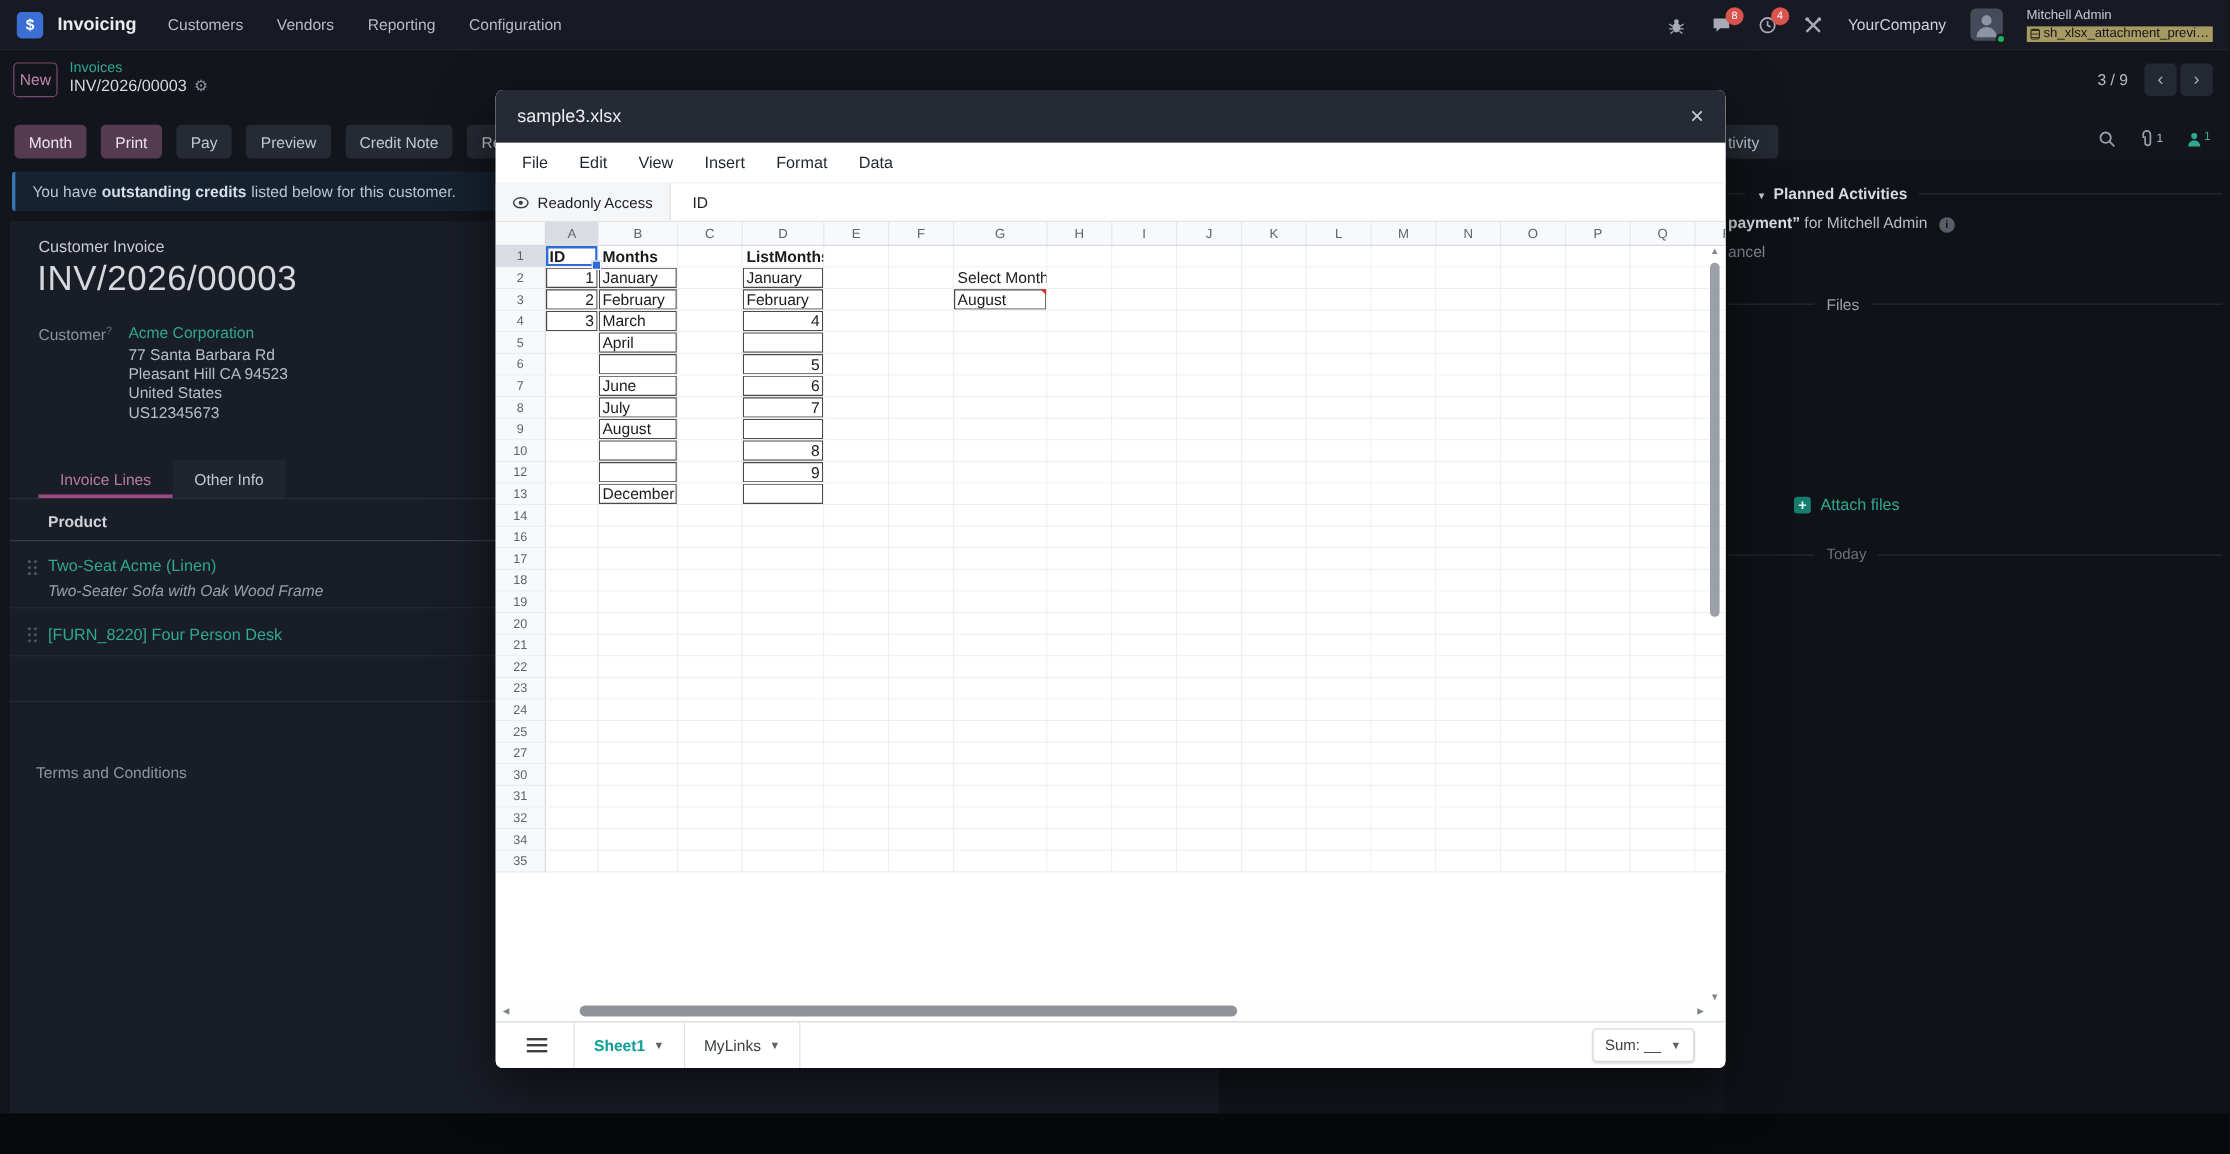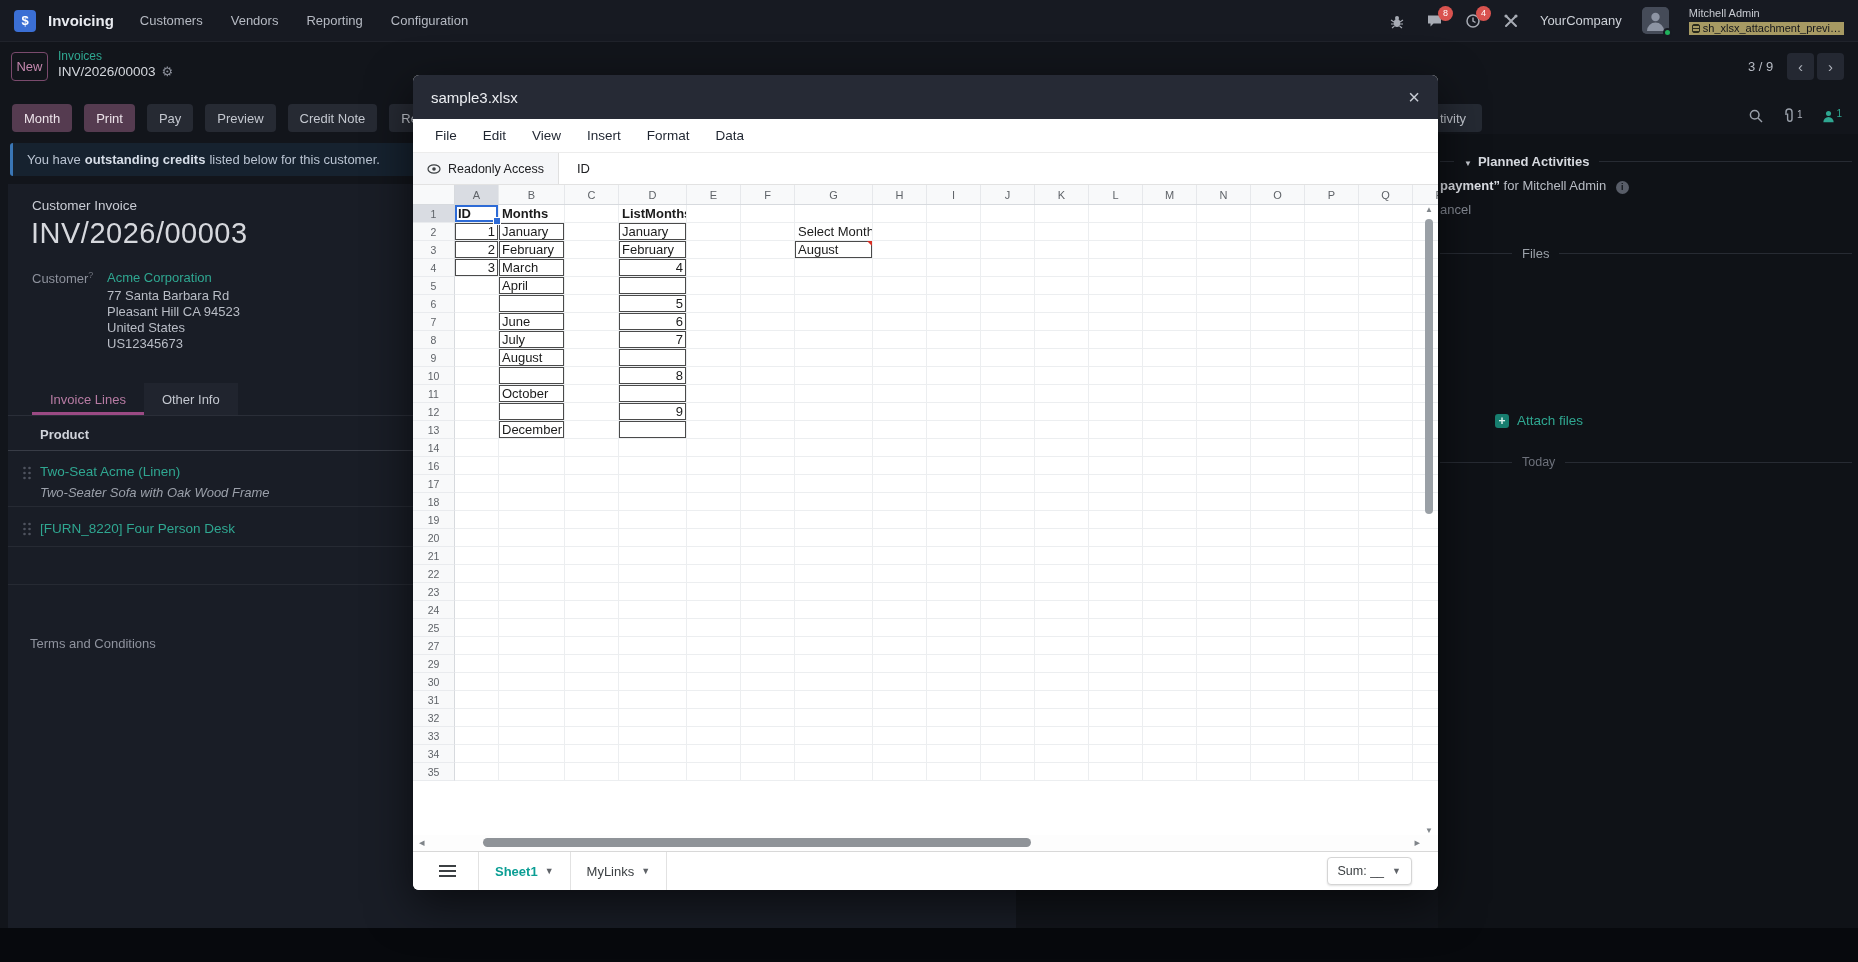--- a/index.html
+++ b/index.html
@@ -603,83 +603,62 @@
             <div class="cell" style="width: 54px;"></div>
             <div class="cell" style="width: 54px;"></div>
             <div class="cell" style="width: 54px;"></div>
             <div class="cell" style="width: 54px;"></div>
             <div class="cell" style="width: 54px;"></div>
             <div class="cell" style="width: 54px;"></div>
             <div class="cell" style="width: 54px;"></div>
             <div class="cell" style="width: 54px;"></div>
           </div>
           <div class="srow">
-            <div class="rownum">11</div>
-            <div class="cell" style="width: 44px;"></div>
-            <div class="cell boxed" style="width: 66px;">October</div>
+            <div class="rownum">12</div>
+            <div class="cell" style="width: 44px;"></div>
+            <div class="cell boxed" style="width: 66px;"></div>
+            <div class="cell" style="width: 54px;"></div>
+            <div class="cell boxed ar" style="width: 68px;">9</div>
+            <div class="cell" style="width: 54px;"></div>
+            <div class="cell" style="width: 54px;"></div>
+            <div class="cell" style="width: 78px;"></div>
+            <div class="cell" style="width: 54px;"></div>
+            <div class="cell" style="width: 54px;"></div>
+            <div class="cell" style="width: 54px;"></div>
+            <div class="cell" style="width: 54px;"></div>
+            <div class="cell" style="width: 54px;"></div>
+            <div class="cell" style="width: 54px;"></div>
+            <div class="cell" style="width: 54px;"></div>
+            <div class="cell" style="width: 54px;"></div>
+            <div class="cell" style="width: 54px;"></div>
+            <div class="cell" style="width: 54px;"></div>
+            <div class="cell" style="width: 54px;"></div>
+          </div>
+          <div class="srow">
+            <div class="rownum">13</div>
+            <div class="cell" style="width: 44px;"></div>
+            <div class="cell boxed" style="width: 66px;">December</div>
             <div class="cell" style="width: 54px;"></div>
             <div class="cell boxed" style="width: 68px;"></div>
             <div class="cell" style="width: 54px;"></div>
             <div class="cell" style="width: 54px;"></div>
             <div class="cell" style="width: 78px;"></div>
             <div class="cell" style="width: 54px;"></div>
             <div class="cell" style="width: 54px;"></div>
             <div class="cell" style="width: 54px;"></div>
             <div class="cell" style="width: 54px;"></div>
             <div class="cell" style="width: 54px;"></div>
             <div class="cell" style="width: 54px;"></div>
             <div class="cell" style="width: 54px;"></div>
             <div class="cell" style="width: 54px;"></div>
             <div class="cell" style="width: 54px;"></div>
             <div class="cell" style="width: 54px;"></div>
             <div class="cell" style="width: 54px;"></div>
           </div>
           <div class="srow">
-            <div class="rownum">12</div>
-            <div class="cell" style="width: 44px;"></div>
-            <div class="cell boxed" style="width: 66px;"></div>
-            <div class="cell" style="width: 54px;"></div>
-            <div class="cell boxed ar" style="width: 68px;">9</div>
-            <div class="cell" style="width: 54px;"></div>
-            <div class="cell" style="width: 54px;"></div>
-            <div class="cell" style="width: 78px;"></div>
-            <div class="cell" style="width: 54px;"></div>
-            <div class="cell" style="width: 54px;"></div>
-            <div class="cell" style="width: 54px;"></div>
-            <div class="cell" style="width: 54px;"></div>
-            <div class="cell" style="width: 54px;"></div>
-            <div class="cell" style="width: 54px;"></div>
-            <div class="cell" style="width: 54px;"></div>
-            <div class="cell" style="width: 54px;"></div>
-            <div class="cell" style="width: 54px;"></div>
-            <div class="cell" style="width: 54px;"></div>
-            <div class="cell" style="width: 54px;"></div>
-          </div>
-          <div class="srow">
-            <div class="rownum">13</div>
-            <div class="cell" style="width: 44px;"></div>
-            <div class="cell boxed" style="width: 66px;">December</div>
-            <div class="cell" style="width: 54px;"></div>
-            <div class="cell boxed" style="width: 68px;"></div>
-            <div class="cell" style="width: 54px;"></div>
-            <div class="cell" style="width: 54px;"></div>
-            <div class="cell" style="width: 78px;"></div>
-            <div class="cell" style="width: 54px;"></div>
-            <div class="cell" style="width: 54px;"></div>
-            <div class="cell" style="width: 54px;"></div>
-            <div class="cell" style="width: 54px;"></div>
-            <div class="cell" style="width: 54px;"></div>
-            <div class="cell" style="width: 54px;"></div>
-            <div class="cell" style="width: 54px;"></div>
-            <div class="cell" style="width: 54px;"></div>
-            <div class="cell" style="width: 54px;"></div>
-            <div class="cell" style="width: 54px;"></div>
-            <div class="cell" style="width: 54px;"></div>
-          </div>
-          <div class="srow">
             <div class="rownum">14</div>
             <div class="cell" style="width: 44px;"></div>
             <div class="cell" style="width: 66px;"></div>
             <div class="cell" style="width: 54px;"></div>
             <div class="cell" style="width: 68px;"></div>
             <div class="cell" style="width: 54px;"></div>
             <div class="cell" style="width: 54px;"></div>
             <div class="cell" style="width: 78px;"></div>
             <div class="cell" style="width: 54px;"></div>
             <div class="cell" style="width: 54px;"></div>
@@ -918,41 +897,20 @@
             <div class="cell" style="width: 54px;"></div>
             <div class="cell" style="width: 54px;"></div>
             <div class="cell" style="width: 54px;"></div>
             <div class="cell" style="width: 54px;"></div>
             <div class="cell" style="width: 54px;"></div>
             <div class="cell" style="width: 54px;"></div>
             <div class="cell" style="width: 54px;"></div>
             <div class="cell" style="width: 54px;"></div>
           </div>
           <div class="srow">
-            <div class="rownum">29</div>
-            <div class="cell" style="width: 44px;"></div>
-            <div class="cell" style="width: 66px;"></div>
-            <div class="cell" style="width: 54px;"></div>
-            <div class="cell" style="width: 68px;"></div>
-            <div class="cell" style="width: 54px;"></div>
-            <div class="cell" style="width: 54px;"></div>
-            <div class="cell" style="width: 78px;"></div>
-            <div class="cell" style="width: 54px;"></div>
-            <div class="cell" style="width: 54px;"></div>
-            <div class="cell" style="width: 54px;"></div>
-            <div class="cell" style="width: 54px;"></div>
-            <div class="cell" style="width: 54px;"></div>
-            <div class="cell" style="width: 54px;"></div>
-            <div class="cell" style="width: 54px;"></div>
-            <div class="cell" style="width: 54px;"></div>
-            <div class="cell" style="width: 54px;"></div>
-            <div class="cell" style="width: 54px;"></div>
-            <div class="cell" style="width: 54px;"></div>
-          </div>
-          <div class="srow">
             <div class="rownum">30</div>
             <div class="cell" style="width: 44px;"></div>
             <div class="cell" style="width: 66px;"></div>
             <div class="cell" style="width: 54px;"></div>
             <div class="cell" style="width: 68px;"></div>
             <div class="cell" style="width: 54px;"></div>
             <div class="cell" style="width: 54px;"></div>
             <div class="cell" style="width: 78px;"></div>
             <div class="cell" style="width: 54px;"></div>
             <div class="cell" style="width: 54px;"></div>
@@ -982,41 +940,20 @@
             <div class="cell" style="width: 54px;"></div>
             <div class="cell" style="width: 54px;"></div>
             <div class="cell" style="width: 54px;"></div>
             <div class="cell" style="width: 54px;"></div>
             <div class="cell" style="width: 54px;"></div>
             <div class="cell" style="width: 54px;"></div>
             <div class="cell" style="width: 54px;"></div>
           </div>
           <div class="srow">
             <div class="rownum">32</div>
-            <div class="cell" style="width: 44px;"></div>
-            <div class="cell" style="width: 66px;"></div>
-            <div class="cell" style="width: 54px;"></div>
-            <div class="cell" style="width: 68px;"></div>
-            <div class="cell" style="width: 54px;"></div>
-            <div class="cell" style="width: 54px;"></div>
-            <div class="cell" style="width: 78px;"></div>
-            <div class="cell" style="width: 54px;"></div>
-            <div class="cell" style="width: 54px;"></div>
-            <div class="cell" style="width: 54px;"></div>
-            <div class="cell" style="width: 54px;"></div>
-            <div class="cell" style="width: 54px;"></div>
-            <div class="cell" style="width: 54px;"></div>
-            <div class="cell" style="width: 54px;"></div>
-            <div class="cell" style="width: 54px;"></div>
-            <div class="cell" style="width: 54px;"></div>
-            <div class="cell" style="width: 54px;"></div>
-            <div class="cell" style="width: 54px;"></div>
-          </div>
-          <div class="srow">
-            <div class="rownum">33</div>
             <div class="cell" style="width: 44px;"></div>
             <div class="cell" style="width: 66px;"></div>
             <div class="cell" style="width: 54px;"></div>
             <div class="cell" style="width: 68px;"></div>
             <div class="cell" style="width: 54px;"></div>
             <div class="cell" style="width: 54px;"></div>
             <div class="cell" style="width: 78px;"></div>
             <div class="cell" style="width: 54px;"></div>
             <div class="cell" style="width: 54px;"></div>
             <div class="cell" style="width: 54px;"></div>

